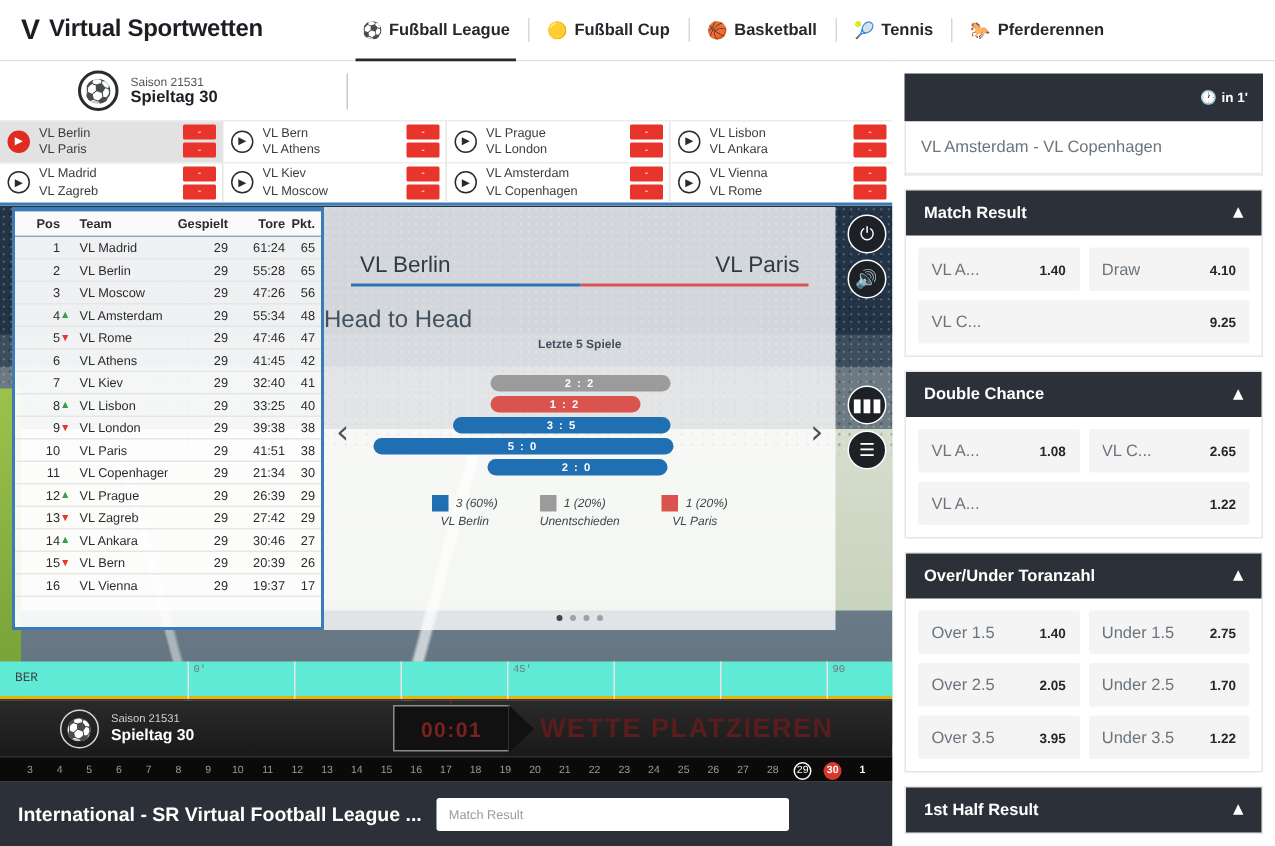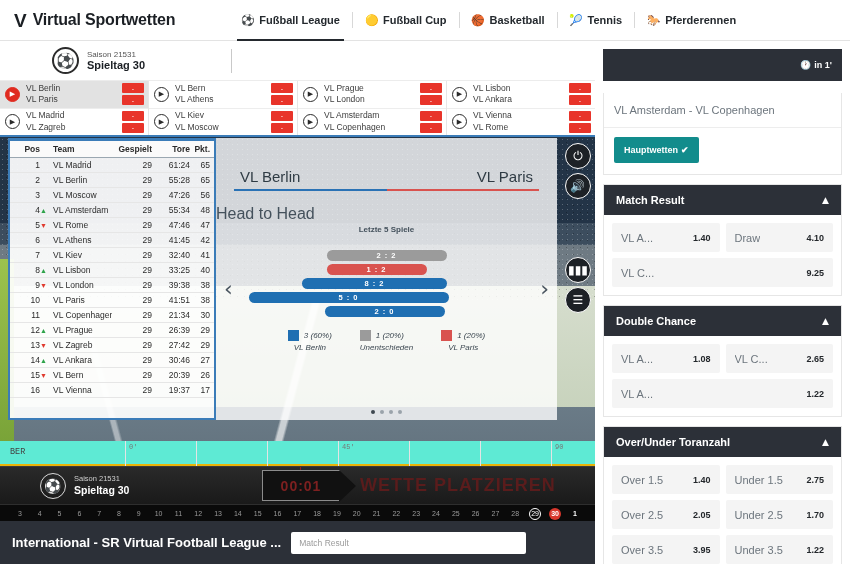--- a/index.html
+++ b/index.html
@@ -268,21 +268,21 @@
   .sidebar {
     position: absolute; left: 595px; top: 41px; width: 255px; height: 523px;
     background: #ffffff; padding: 8px 8px 0 8px; overflow: hidden;
   }
   .sb-head {
     height: 32px; background: #2c3038; display: flex; align-items: center;
     justify-content: flex-end; padding-right: 10px;
     font-size: 9px; font-weight: bold; color: #fff; gap: 3px;
   }
   .sb-matchcard {
-    background: #fff; border: 1px solid #e6e6e6; border-top: none; margin-top: 12px;
+    background: #fff; border: 1px solid #e6e6e6; border-top: none;
   }
   .sb-matchname {
     padding: 11px 10px; font-size: 11px; color: #6c757d;
     border-bottom: 1px solid #ededed;
   }
   .sb-tabrow { padding: 9px 10px 11px 10px; }
   .sb-tab {
     display: inline-flex; align-items: center; gap: 3px;
     background: #128c8c; color: #fff; font-size: 9px; font-weight: bold;
     padding: 8px 10px; border-radius: 2px; cursor: pointer;
@@ -609,21 +609,21 @@
     <div class="h2h-title">Head to Head</div>
     <div class="h2h-sub">Letzte 5 Spiele</div>
     <div class="bars" id="h2hbars">
         <div class="barline">
           <span class="bar draw" style="width:120px;margin-left:0px">2 : 2</span>
         </div>
         <div class="barline">
           <span class="bar away" style="width:100px;margin-left:-20px">1 : 2</span>
         </div>
         <div class="barline">
-          <span class="bar home" style="width:145px;margin-left:-24px">8 : 2</span>
+          <span class="bar home" style="width:145px;margin-left:-24px">3 : 5</span>
         </div>
         <div class="barline">
           <span class="bar home" style="width:200px;margin-left:-76px">5 : 0</span>
         </div>
         <div class="barline">
           <span class="bar home" style="width:120px;margin-left:-4px">2 : 0</span>
         </div>
       </div>
     <div class="legend" id="h2hlegend">
         <div class="lg">
@@ -727,26 +727,20 @@
   <div class="bb-input">Match Result</div>
 </div>
 
 <div class="sidebar">
   <div class="sb-head">
     <span>🕐</span>
     <span>in 1'</span>
   </div>
   <div class="sb-matchcard">
     <div class="sb-matchname">VL Amsterdam - VL Copenhagen</div>
-    <div class="sb-tabrow">
-      <div class="sb-tab">
-        <span>Hauptwetten</span>
-        <span>✔</span>
-      </div>
-    </div>
   </div>
   <div id="markets">
       <div class="mgroup">
         <div class="mg-head">
           <span>Match Result</span>
           <span class="chev">▲</span>
         </div>
         <div class="mg-body">
           <div class="odd3">
             <div class="oddbtn">

